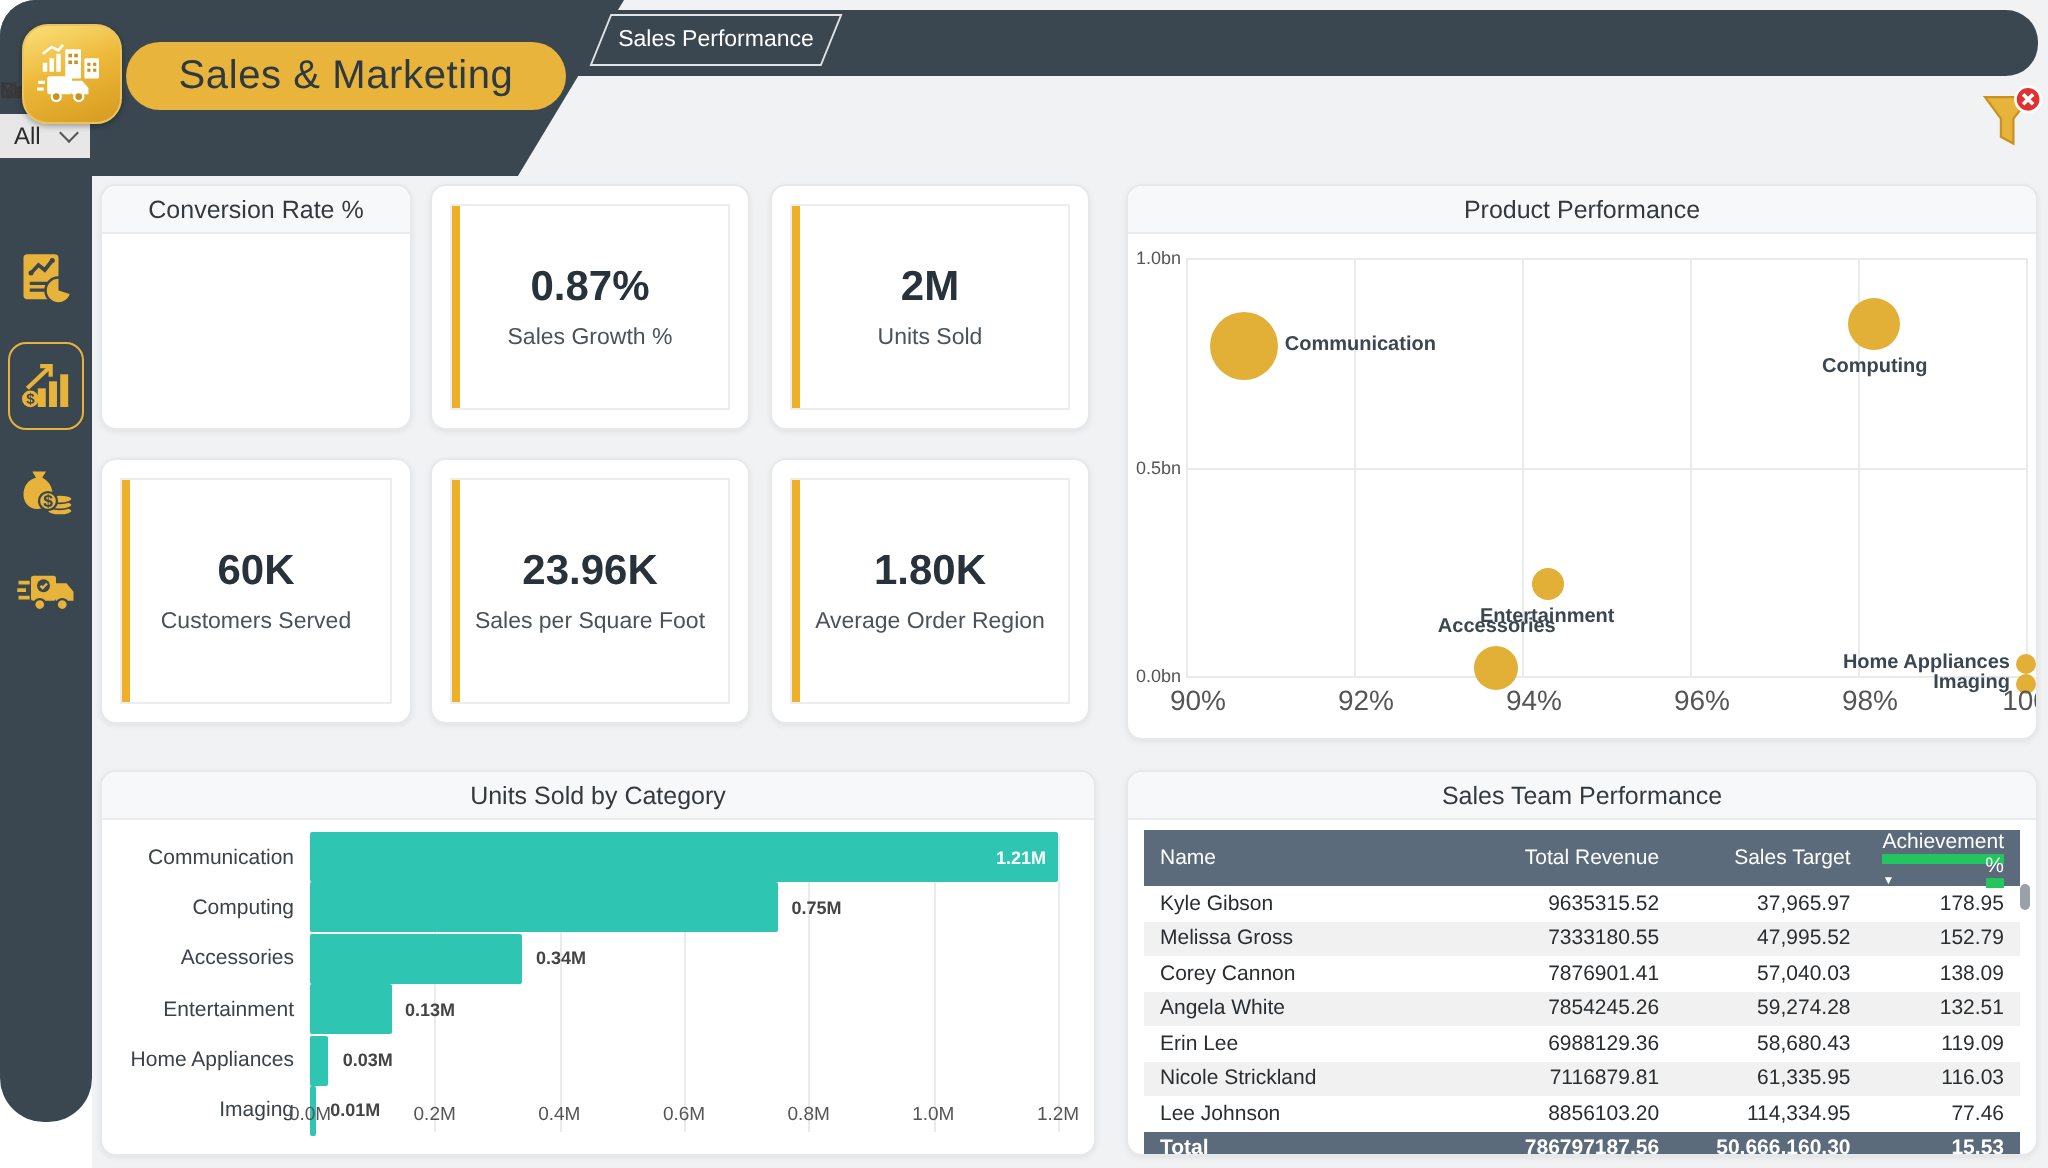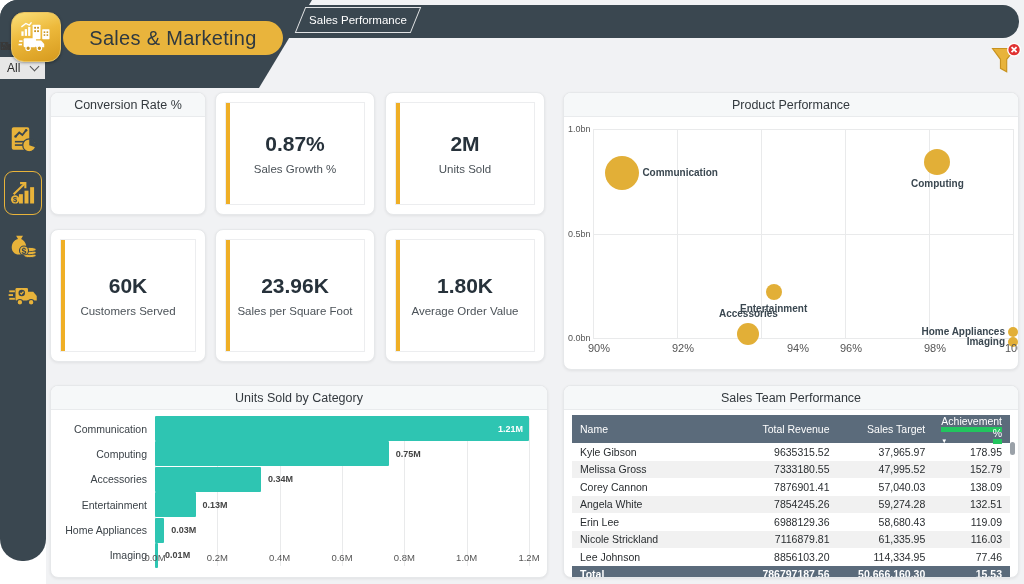--- a/index.html
+++ b/index.html
@@ -75,21 +75,21 @@
   .gauge-min { position:absolute; top:66px; left:7px;  font-size:8.5px; font-weight:bold; color:#222; }
   .gauge-max { position:absolute; top:66px; right:5px; font-size:8.5px; font-weight:bold; color:#222; }
 
   
   .scatter-plot { position:absolute; left:29px; top:36px; width:420px; height:209px; }
   .grid-v { position:absolute; top:0; bottom:0; width:1px; background:#E9EAEB; }
   .grid-h { position:absolute; left:0; right:0; height:1px; background:#E9EAEB; }
   .bubble { position:absolute; border-radius:50%; background:#E2AF37; cursor:pointer; }
   .bubble-label { position:absolute; font-size:10px; font-weight:bold; color:#3A4750; white-space:nowrap; }
   .ytick { position:absolute; left:4px; font-size:9px; color:#555; }
-  .xtick { position:absolute; top:249px; font-size:11px; color:#555; transform:translateX(-50%);padding-left:12px; }
+  .xtick { position:absolute; top:249px; font-size:14px; color:#555; transform:translateX(-50%);padding-left:12px; }
 
   
   .bar-grid { position:absolute; left:104px; right:18px; top:32px; height:148px; }
   .bar-rows { position:absolute; left:14px; right:18px; top:32px; height:148px; display:flex;
           flex-direction:column; justify-content:space-between; }
   .bar-row { display:flex; align-items:center; height:21px; }
   .bar-cat { width:90px; text-align:right; padding-right:8px; font-size:10.5px; color:#3B4248; }
   .bar-track { flex:1; position:relative; height:25px; }
   .bar-fill { position:absolute; left:0; top:0; height:100%; background:#2EC5B2; border-radius:1px; cursor:pointer; }
   .bar-val { position:absolute; top:50%; transform:translateY(-50%); font-size:9px; font-weight:bold; color:#444;
@@ -147,21 +147,21 @@
     <div class="kpi-inner">
         <span class="kpi-accent"></span>
       <div class="kpi-value">23.96K</div>
       <div class="kpi-label">Sales per Square Foot</div>
     </div>
   </div>
   <div class="card card-kpi-e">
     <div class="kpi-inner">
         <span class="kpi-accent"></span>
       <div class="kpi-value">1.80K</div>
-      <div class="kpi-label">Average Order Value</div>
+      <div class="kpi-label">Average Order Region</div>
     </div>
   </div>
 
   <div class="card card-scatter">
     <div class="ctitle">Product Performance</div>
     <div class="scatter-plot" id="scatter-plot">
         <div class="grid-v" style="left: 0px;"></div>
         <div class="grid-v" style="left: 84px;"></div>
         <div class="grid-v" style="left: 168px;"></div>
         <div class="grid-v" style="left: 252px;"></div>
@@ -184,21 +184,21 @@
         <div class="bubble-label" style="right: 8px; top: 207.18px;">Imaging</div>
       </div>
     <div id="scatter-yticks">
         <div class="ytick" style="top: 31px;">1.0bn</div>
         <div class="ytick" style="top: 135.5px;">0.5bn</div>
         <div class="ytick" style="top: 240px;">0.0bn</div>
       </div>
     <div id="scatter-xticks">
         <div class="xtick" style="left: 29px;">90%</div>
         <div class="xtick" style="left: 113px;">92%</div>
-        <div class="xtick" style="left: 197px; margin-left: 31px;">94%</div>
+        <div class="xtick" style="left: 197px;">94%</div>
         <div class="xtick" style="left: 281px;">96%</div>
         <div class="xtick" style="left: 365px;">98%</div>
         <div class="xtick" style="left: 449px;">100%</div>
       </div>
   </div>
 
   <div class="card card-bar">
     <div class="ctitle">Units Sold by Category</div>
     <div class="bar-grid" id="bar-grid">
         <div class="grid-v" style="left: 0%;"></div>

